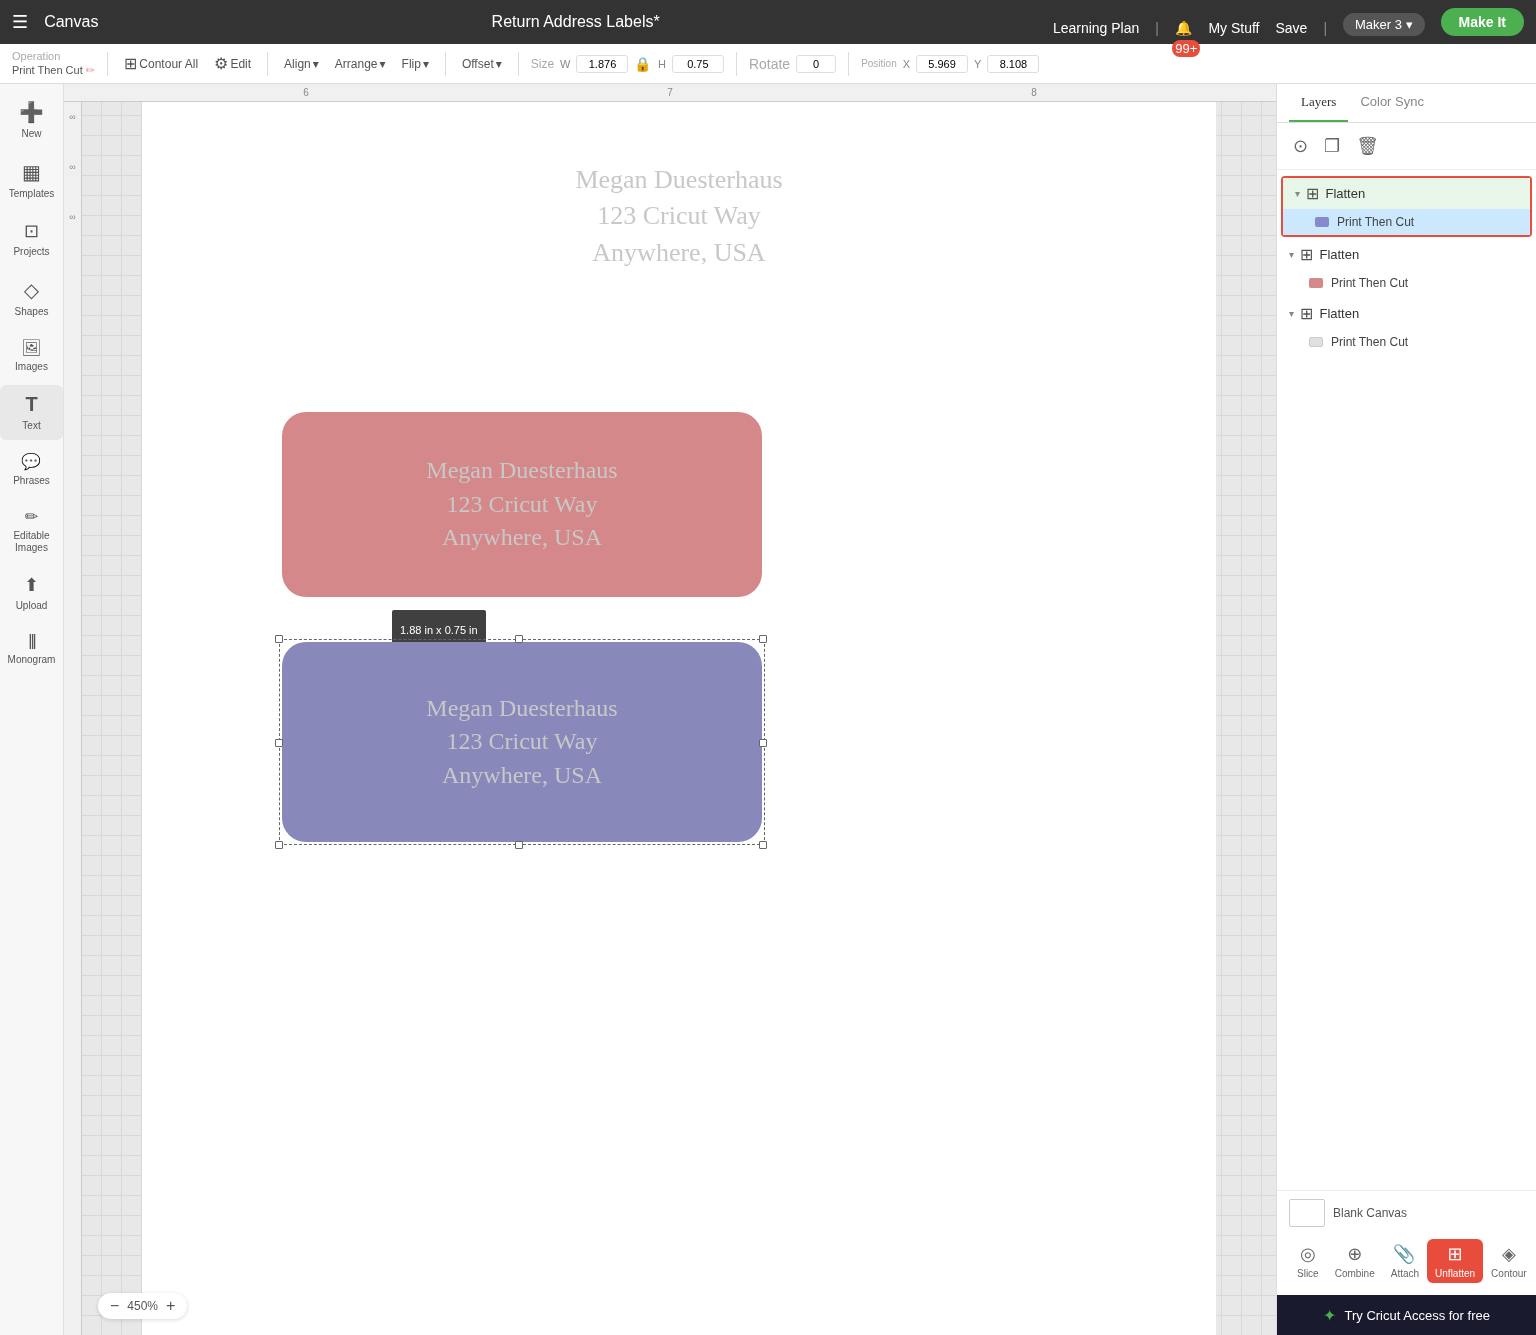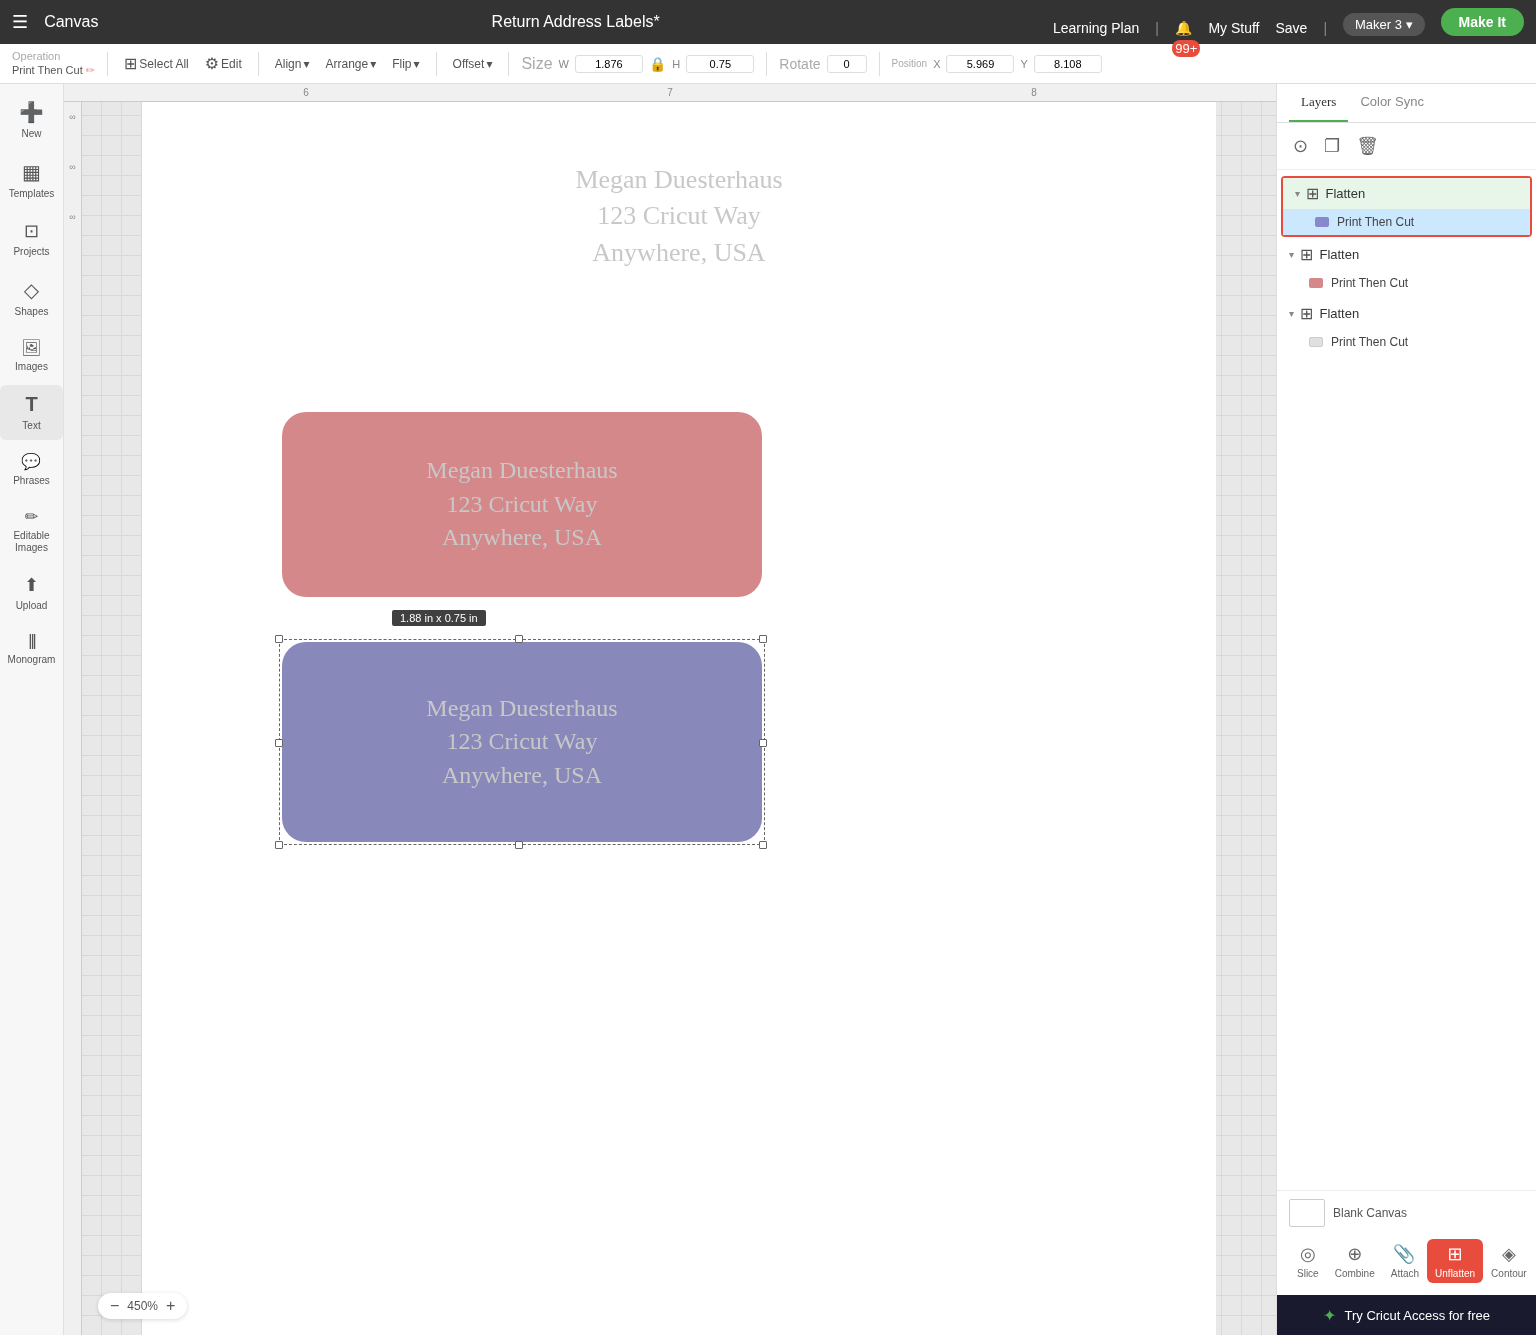--- a/index.html
+++ b/index.html
@@ -33,21 +33,21 @@
       align-items: center;
       padding: 0 12px;
       gap: 8px;
       font-size: 12px;
       color: #555;
     }
     .toolbar-group { display: flex; align-items: center; gap: 6px; }
     .toolbar-sep { width: 1px; height: 24px; background: #ddd; margin: 0 4px; }
     .toolbar-btn { background: none; border: none; cursor: pointer; font-size: 12px; color: #555; padding: 2px 4px; border-radius: 3px; display: flex; align-items: center; gap: 2px; }
     .toolbar-label { color: #aaa; font-size: 11px; }
-    .toolbar-input { width: 68px; border: 1px solid #ddd; border-radius: 3px; padding: 2px 4px; font-size: 11px; text-align: center; }
+    .toolbar-input { width: 52px; border: 1px solid #ddd; border-radius: 3px; padding: 2px 4px; font-size: 11px; text-align: center; }
     .operation-box { display: flex; flex-direction: column; font-size: 10px; line-height: 1.2; color: #aaa; min-width: 80px; }
     .operation-val { font-size: 11px; color: #555; display: flex; align-items: center; gap: 3px; }
     .lock-icon { font-size: 14px; }
 
     
     .main-layout {
       display: flex;
       height: calc(1335px - 44px - 40px);
     }
 
@@ -168,21 +168,21 @@
       font-size: 24px;
       line-height: 1.4;
       font-weight: 300;
       padding: 10px;
     }
     .size-label {
       position: absolute;
       background: rgba(0,0,0,0.75);
       color: #fff;
       font-size: 11px;
-      padding: 2px 8px;
+      padding: 14px 8px;
       border-radius: 2px;
       pointer-events: none;
     }
     .selection-border {
       position: absolute;
       border: 1.5px dashed #666;
       pointer-events: none;
     }
     .selection-handle {
       position: absolute;
@@ -392,21 +392,21 @@
       <span class="toolbar-label">Operation</span>
       <span class="operation-val">
         <span>Print Then Cut</span>
         <span style="color:#e88;">✏</span>
       </span>
     </div>
   </div>
   <div class="toolbar-sep"></div>
   <button class="toolbar-btn">
     <span style="font-size:16px;">⊞</span>
-    <span>Select All</span>
+    <span>Contour All</span>
   </button>
   <button class="toolbar-btn">
     <span style="font-size:16px;">⚙</span>
     <span>Edit</span>
   </button>
   <div class="toolbar-sep"></div>
   <button class="toolbar-btn">
     <span>Align</span>
     <span>▾</span>
   </button>
@@ -418,21 +418,21 @@
     <span>Flip</span>
     <span>▾</span>
   </button>
   <div class="toolbar-sep"></div>
   <button class="toolbar-btn">
     <span>Offset</span>
     <span>▾</span>
   </button>
   <div class="toolbar-sep"></div>
   <div class="toolbar-group">
-    <span style="color:#aaa;font-size:16px;">Size</span>
+    <span style="color:#aaa;font-size:12px;">Size</span>
     <span style="font-size:11px;color:#888;">W</span>
     <input class="toolbar-input" value="1.876" style="">
     <span class="lock-icon">🔒</span>
     <span style="font-size:11px;color:#888;">H</span>
     <input class="toolbar-input" value="0.75" style="">
   </div>
   <div class="toolbar-sep"></div>
   <div class="toolbar-group">
     <span style="color:#aaa;font-size:14px;">Rotate</span>
     <input class="toolbar-input" value="0" style="width: 40px;">

